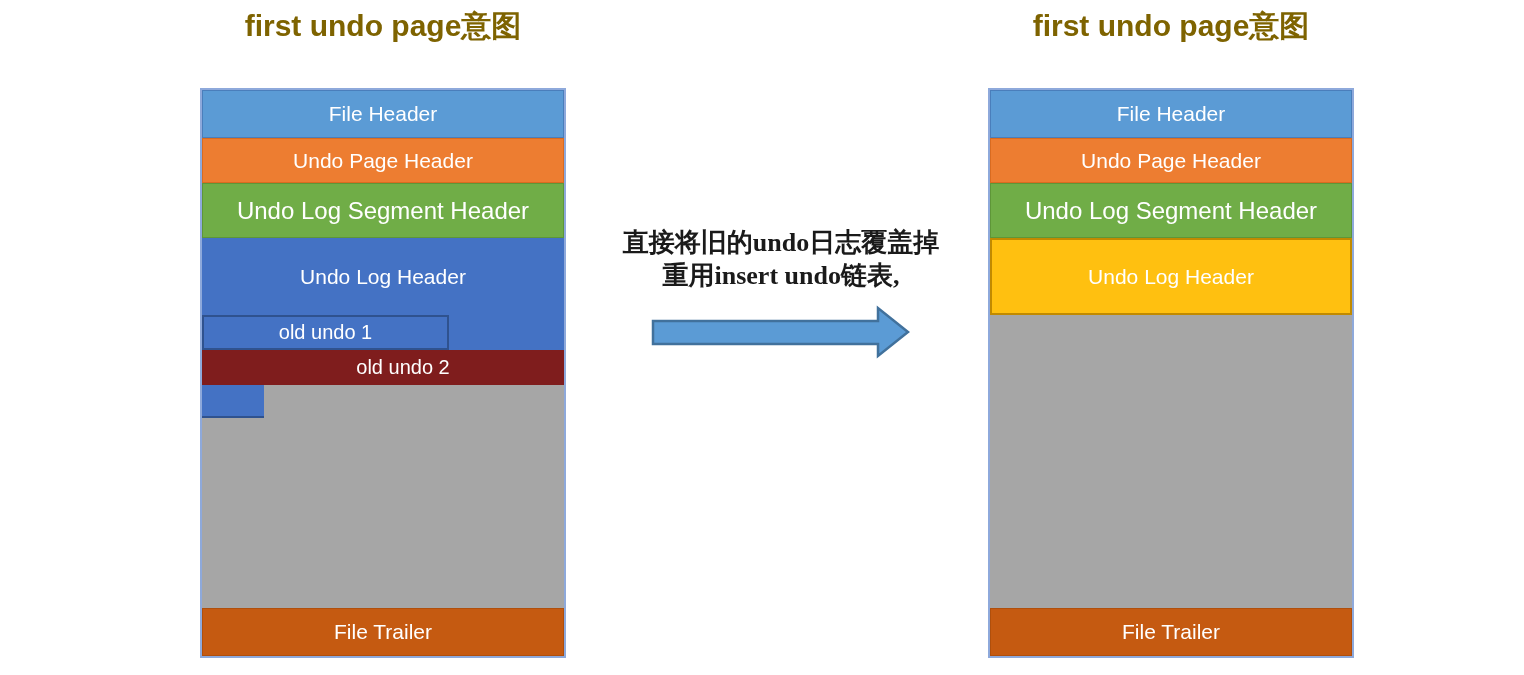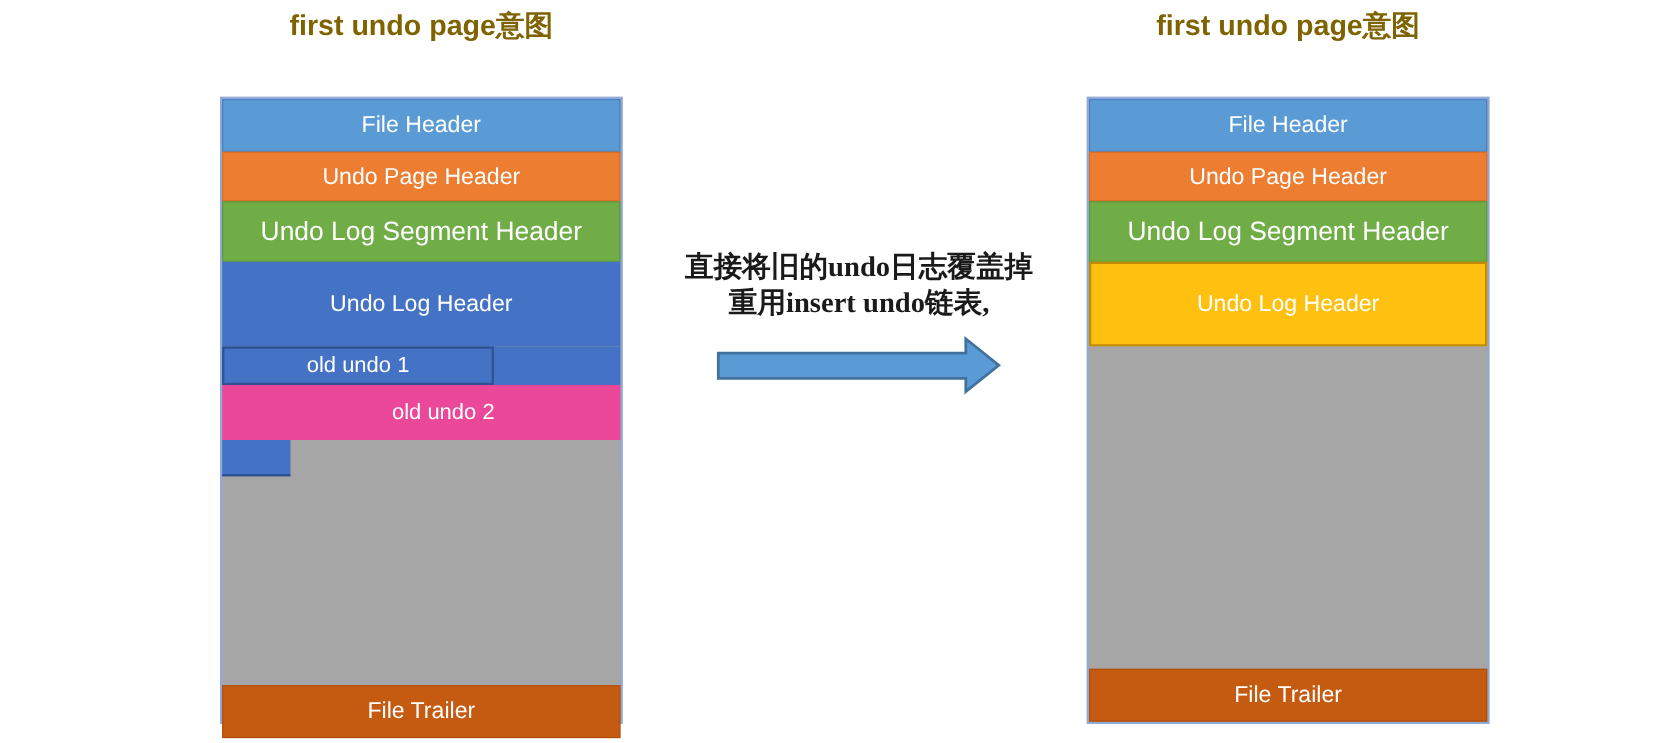--- a/index.html
+++ b/index.html
@@ -15,21 +15,21 @@
     background: #ffffff;
     overflow: hidden;
   }
 
   
   .title {
     position: absolute;
     top: 6px;
     width: 366px;
     text-align: center;
-    font-size: 26px;
+    font-size: 30px;
     font-weight: bold;
     color: #7E6300;
     letter-spacing: 0px;
     white-space: nowrap;
   }
   .left-title  { left: 200px; }
   .right-title { left: 988px; }
 
   
   .diagram {
@@ -89,22 +89,22 @@
   }
 
   
   .row {
     flex: none;
     position: relative;
     display: flex;
   }
   .row-old1 { height: 35px; background: #4472C4; text-align: center; }
   .row-old2 {
-    height: 50px;
-    background: #ec4899;
+    height: 35px;
+    background: #7f1d1d;
     color: #ffffff;
     font-size: 20px;
     align-items: center;
     justify-content: center;
     padding-left: 40px;
   }
   .row-old3 { height: 33px; background: transparent; }
 
   .undo-box {
     box-sizing: border-box;

